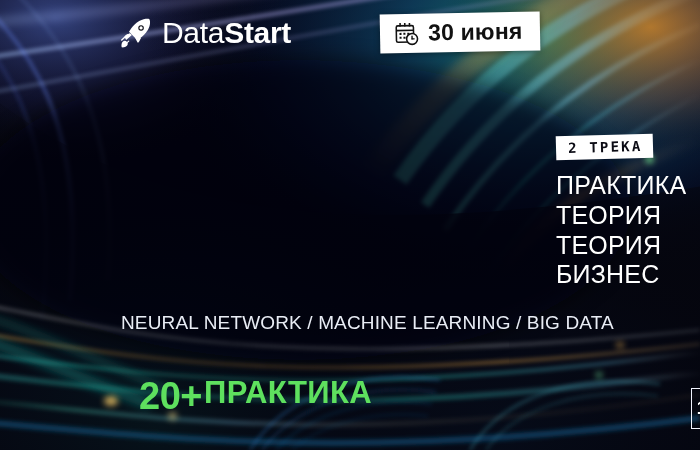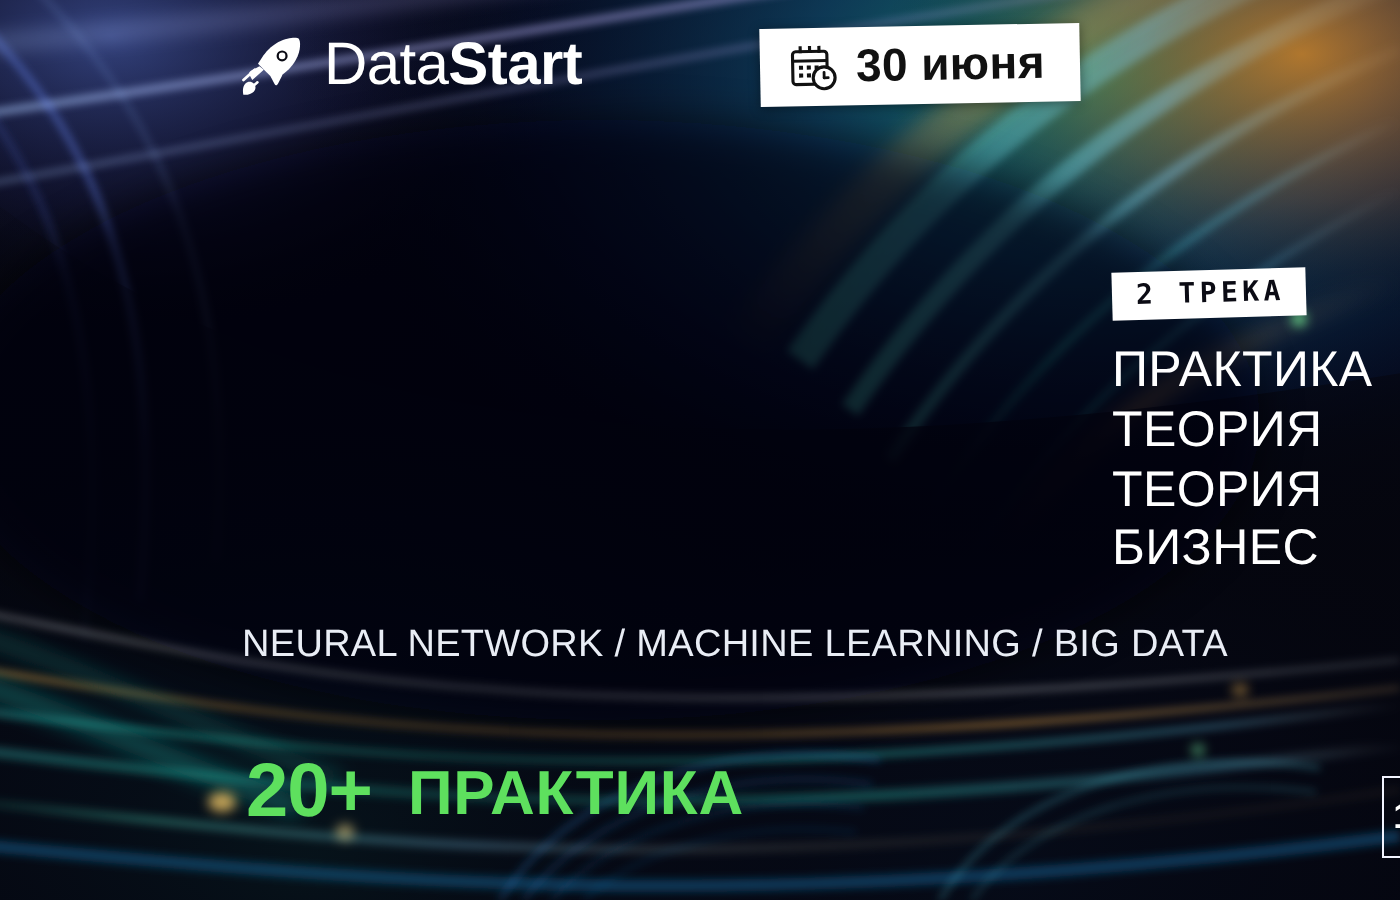--- a/index.html
+++ b/index.html
@@ -77,22 +77,22 @@
   .big.g{ color:#62dd62; }
 
   #subline{
     position:absolute; left:74px; top:312px;
     color:#e9edf5; font-size:19px; font-weight:400;
     letter-spacing:.15px; white-space:nowrap;
   }
 
   
   #speakers{
-    position:absolute; left:76px; top:375px;
-    display:flex; align-items:center; gap:18px;
+    position:absolute; left:92px; top:375px;
+    display:flex; align-items:flex-start; gap:2px;
     white-space:nowrap;
   }
   #speakers .num{ color:#5ee05e; font-size:38px; font-weight:700; letter-spacing:-0.5px; }
   #speakers .word{ color:#5ee05e; font-size:31px; font-weight:700; letter-spacing:.4px; }
 
   
   #tracks{ position:absolute; left:509px; top:135px; }
   #tracks-badge{
     display:inline-block;
     background:#fff;

